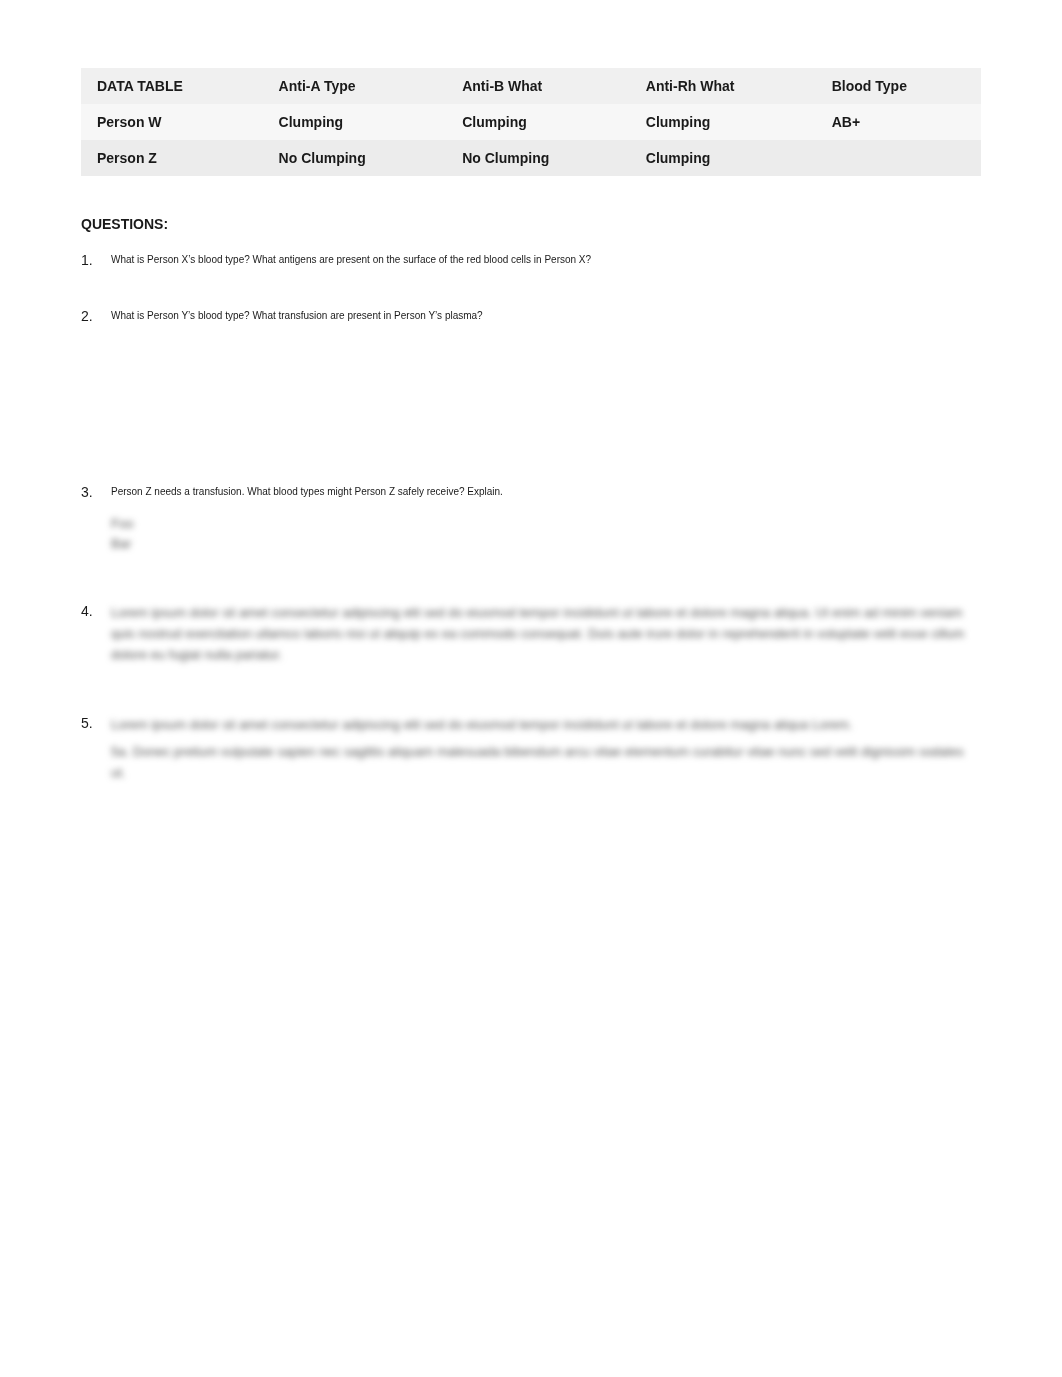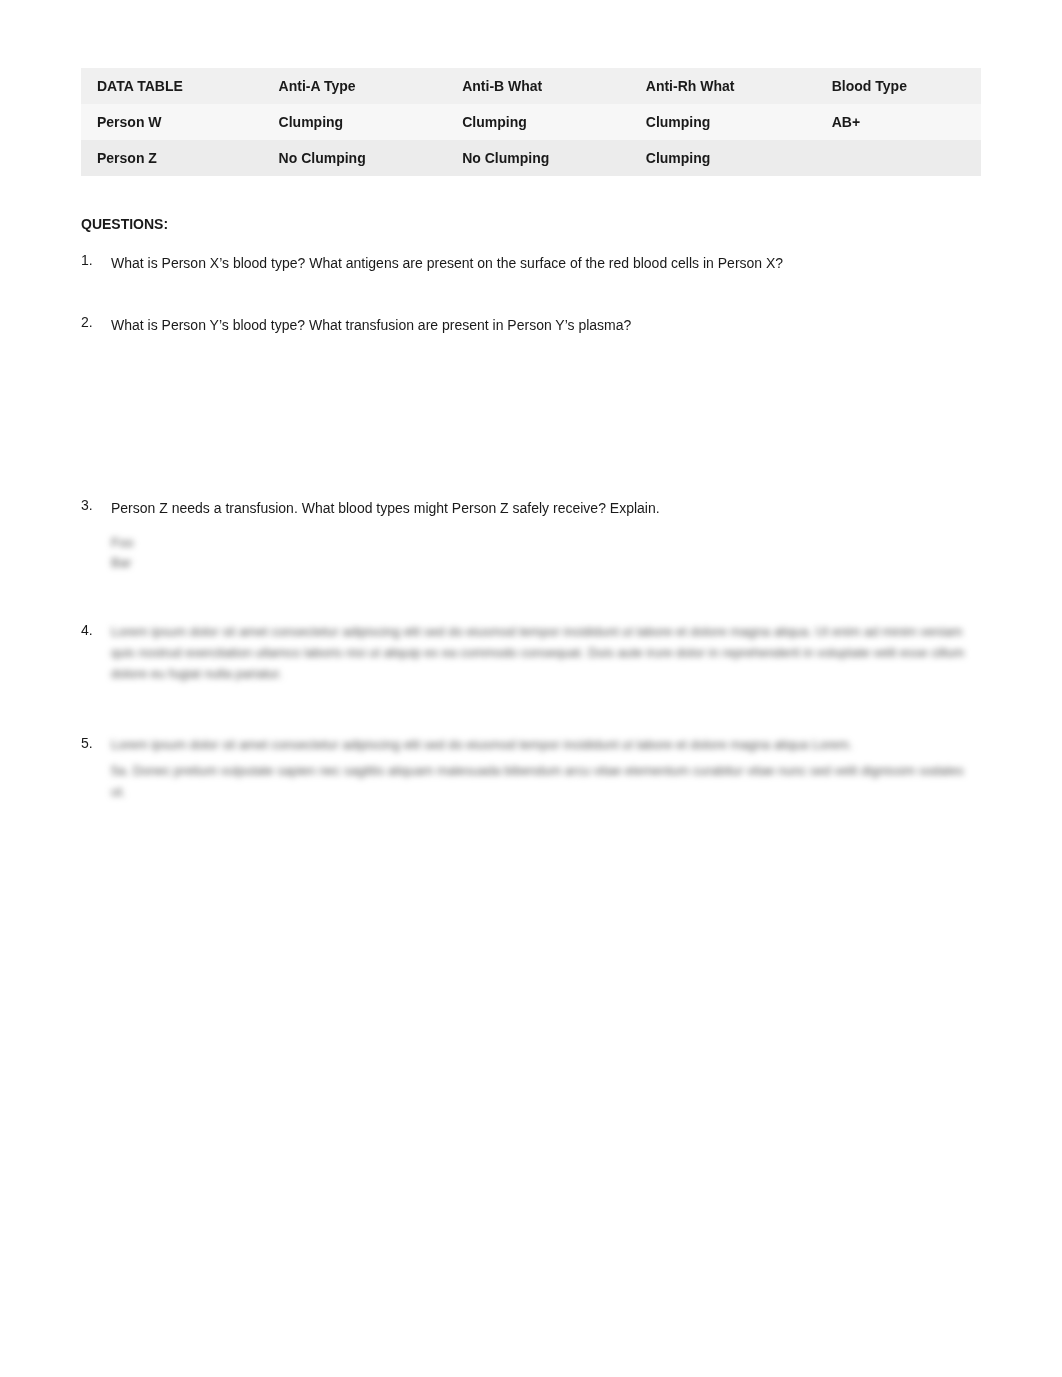--- a/index.html
+++ b/index.html
@@ -74,21 +74,21 @@
     }
 
     .question-number {
       min-width: 30px;
       font-size: 14px;
       color: #1a1a1a;
       padding-top: 0;
     }
 
     .question-text {
-      font-size: 14px;
+      font-size: 10px;
       line-height: 1.6;
       color: #1a1a1a;
       flex: 1;
     }
 
     
     .blurred-answer {
       filter: blur(3px);
       user-select: none;
       color: #555;

